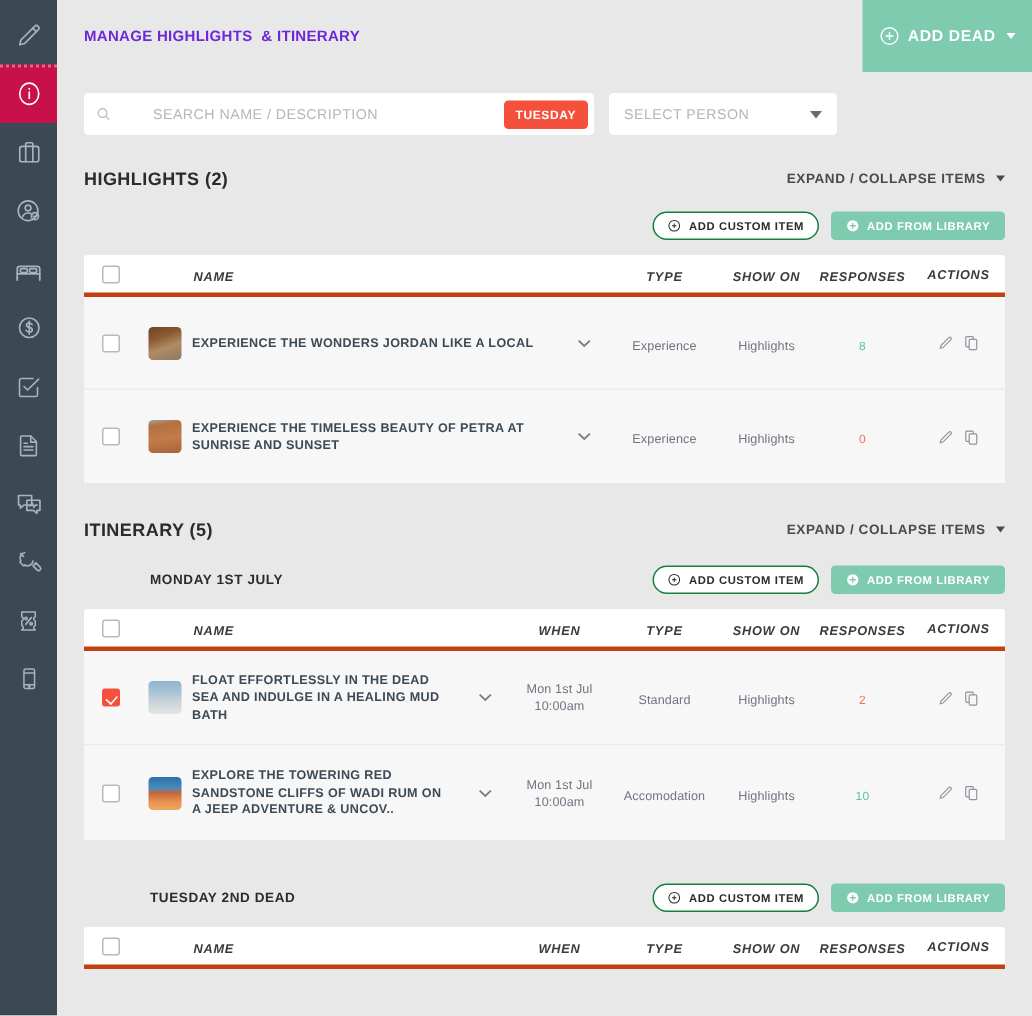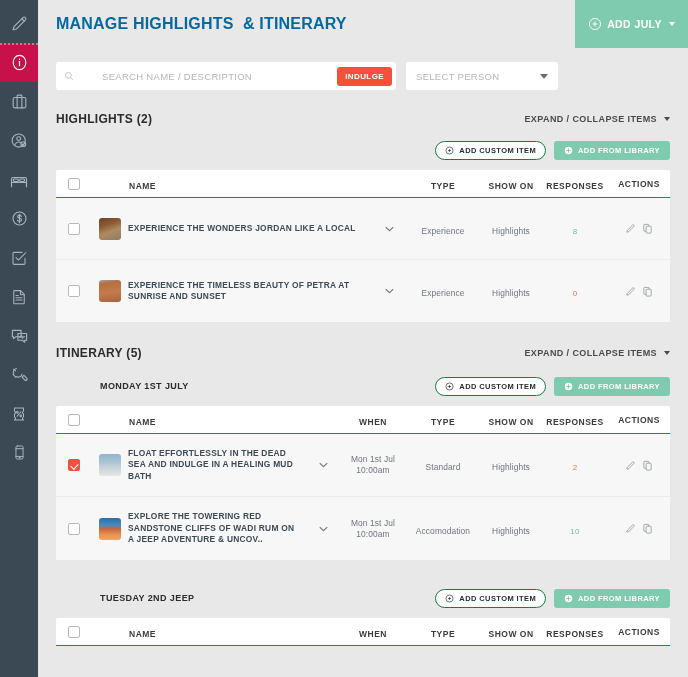--- a/index.html
+++ b/index.html
@@ -36,21 +36,21 @@
   
   .main { flex: 1; display: flex; flex-direction: column; background:#e8e8e8; overflow:hidden; }
 
   
   .topbar {
     height: 48px; flex: 0 0 48px;
     background: #e8e8e8;
     display: flex; align-items: stretch; justify-content: space-between;
   }
   .page-title {
-    font-size: 16px; font-weight: bold; color: #0369a1;
+    font-size: 10px; font-weight: bold; color: #6d28d9;
     letter-spacing: .2px; align-self: center; padding-left: 18px;
     white-space: pre;
   }
   .add-item-btn {
     width: 113px; background: #7ecbaf; color:#fff;
     display:flex; align-items:center; justify-content:center; gap:5px;
     font-size: 10.5px; font-weight: bold; letter-spacing:.4px;
     cursor: pointer; user-select:none;
   }
   .circ-plus { width:14px;height:14px;flex:0 0 14px; }
@@ -107,21 +107,21 @@
   }
   .btn-library {
     height:19px; background:#7ecbaf; border:0; border-radius:3px;
     display:flex; align-items:center; gap:5px; padding: 0 10px;
     font-size:7.5px; font-weight:bold; color:#fff; letter-spacing:.4px; cursor:pointer;
   }
 
   
   .table { background:#fff; border-radius:2px; margin-top:6px; }
   .thead, .trow { display:flex; align-items:center; }
-  .thead { height:28px; border-bottom:1px solid #c2410c; }
+  .thead { height:28px; border-bottom:3px solid #c2410c;font-style:italic; }
   .trow { border-bottom:1px solid #ececec; background:#f7f7f7; }
   .trow:last-child { border-bottom:0; }
   .table.hl .trow { min-height:62px; }
   .table.it .trow { min-height:63px; }
 
   .c-check { flex:0 0 36px; display:flex; justify-content:center; align-items:center; }
   .c-thumb { flex:0 0 36px; display:flex; justify-content:center; align-items:center; }
   .c-name  { flex:1 1 auto; padding-right:6px; }
   .c-chev  { flex:0 0 34px; display:flex; justify-content:center; align-items:center; }
   .c-when  { flex:0 0 66px; text-align:center; }
@@ -251,33 +251,33 @@
 
   <div class="main">
 
     <div class="topbar">
       <div class="page-title">MANAGE HIGHLIGHTS  &amp; ITINERARY</div>
       <div class="add-item-btn">
         <svg class="circ-plus" viewBox="0 0 24 24" fill="none" stroke="#ffffff" stroke-width="1.6">
           <circle cx="12" cy="12" r="9.5"></circle>
             <path d="M12 7.5v9M7.5 12h9"></path>
         </svg>
-        <span>ADD JULY</span>
+        <span>ADD DEAD</span>
         <span style="width:0;height:0;border-left:3px solid transparent;border-right:3px solid transparent;border-top:4px solid #fff;margin-left:2px;"></span>
       </div>
     </div>
 
     <div class="searchbar">
       <div class="search-field">
         <svg class="mag" viewBox="0 0 24 24" fill="none" stroke="#c0c0c0" stroke-width="2.2">
           <circle cx="10.5" cy="10.5" r="7"></circle>
             <path d="M15.6 15.6L21 21"></path>
         </svg>
         <input class="search-input" type="text" placeholder="SEARCH NAME / DESCRIPTION" style="">
-        <button class="search-go">INDULGE</button>
+        <button class="search-go">TUESDAY</button>
       </div>
       <div class="person-select">
         <span>SELECT PERSON</span>
         <span class="caret-dn"></span>
       </div>
     </div>
 
     <div class="content">
 
       <div class="section-head">
@@ -490,21 +490,21 @@
                 <rect x="4" y="3" width="11" height="15" rx="1.5"></rect>
                 <rect x="9" y="7" width="11" height="15" rx="1.5" fill="#f7f7f7"></rect>
               </svg>
           </div>
         </div>
       </div>
 
       <div class="sec-gap"></div>
 
       <div class="day-row">
-        <div class="day-label">TUESDAY 2ND JEEP</div>
+        <div class="day-label">TUESDAY 2ND DEAD</div>
         <div class="day-btns">
           <div class="btn-custom">
             <svg width="9" height="9" viewBox="0 0 24 24" fill="none" stroke="#2b2b2b" stroke-width="1.8">
               <circle cx="12" cy="12" r="9.5"></circle>
                 <path d="M12 8v8M8 12h8"></path>
             </svg>
             <span>ADD CUSTOM ITEM</span>
           </div>
           <div class="btn-library">
             <svg width="9" height="9" viewBox="0 0 24 24">

